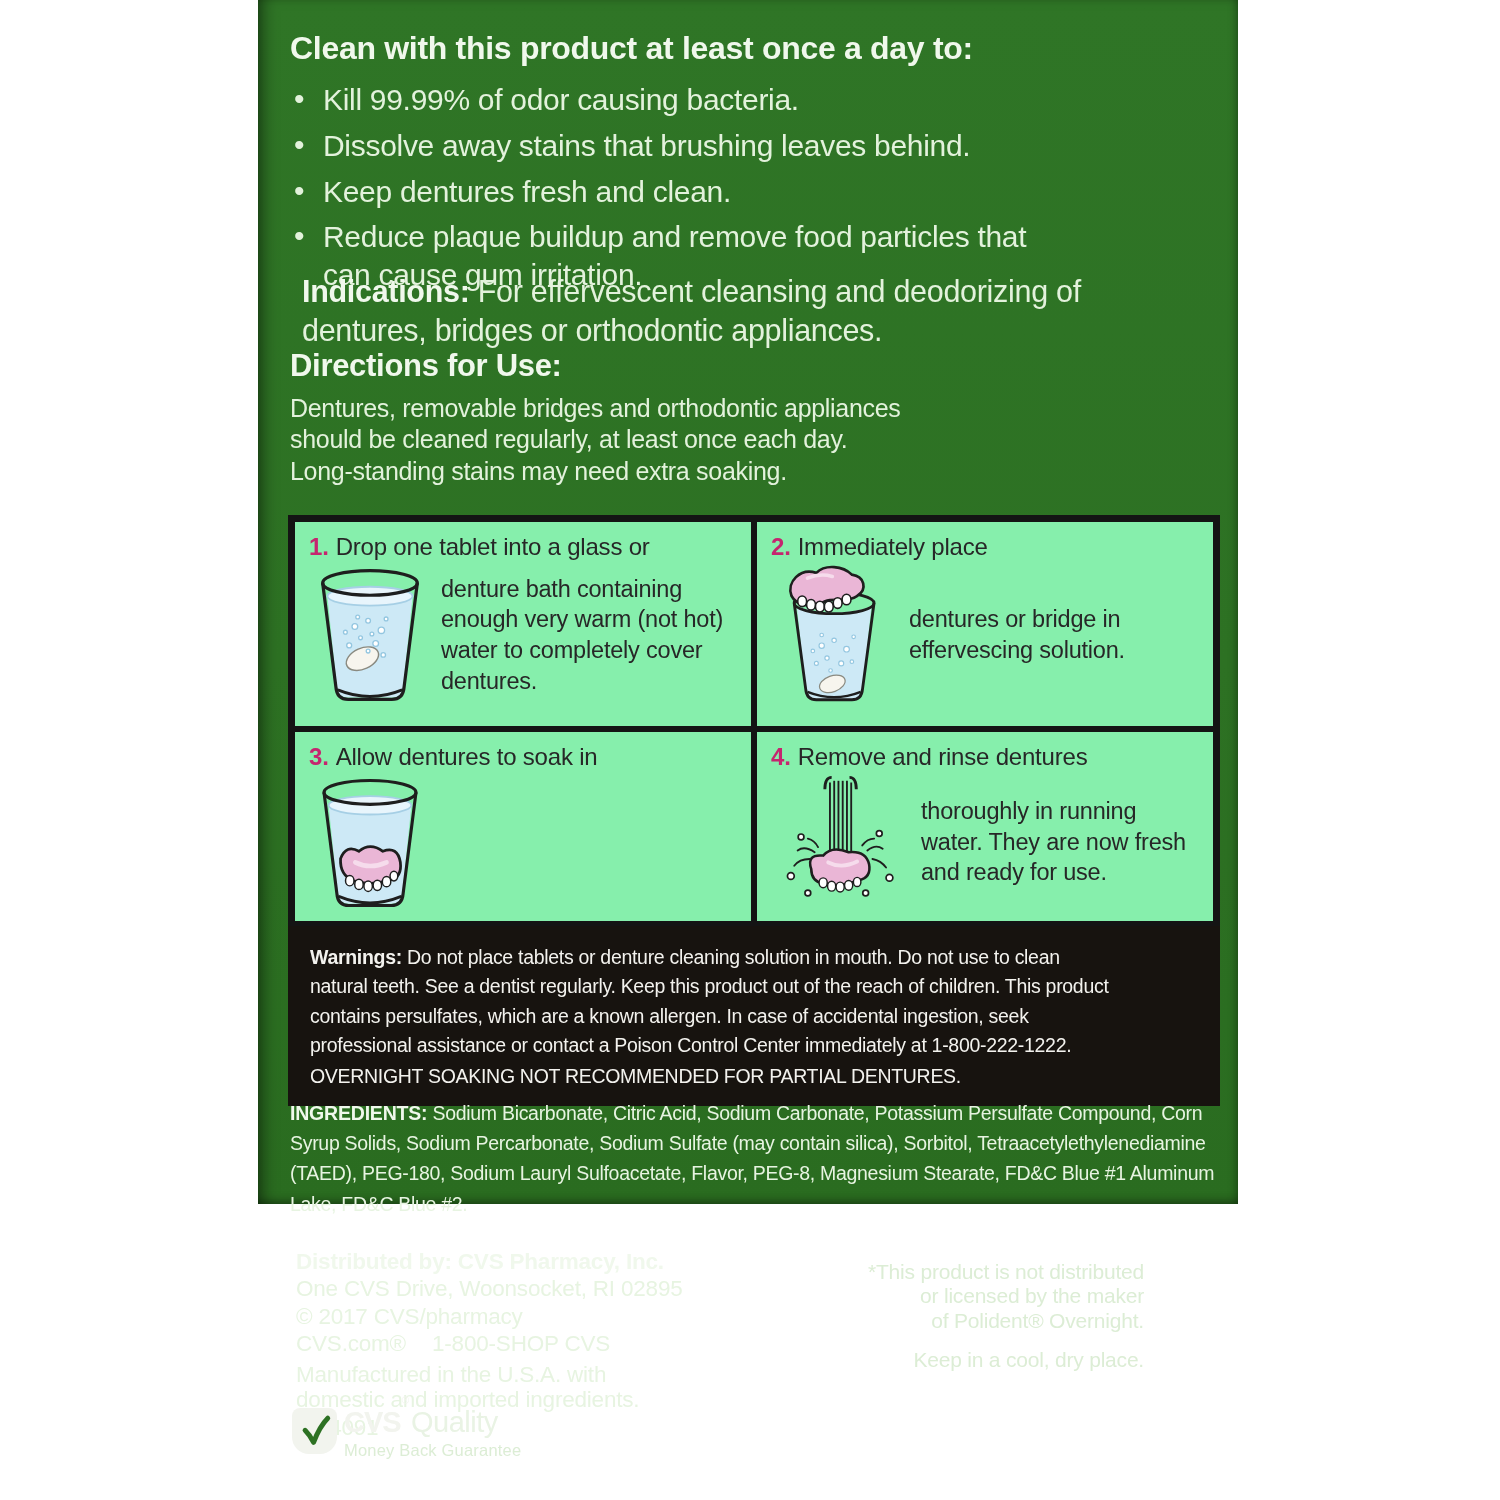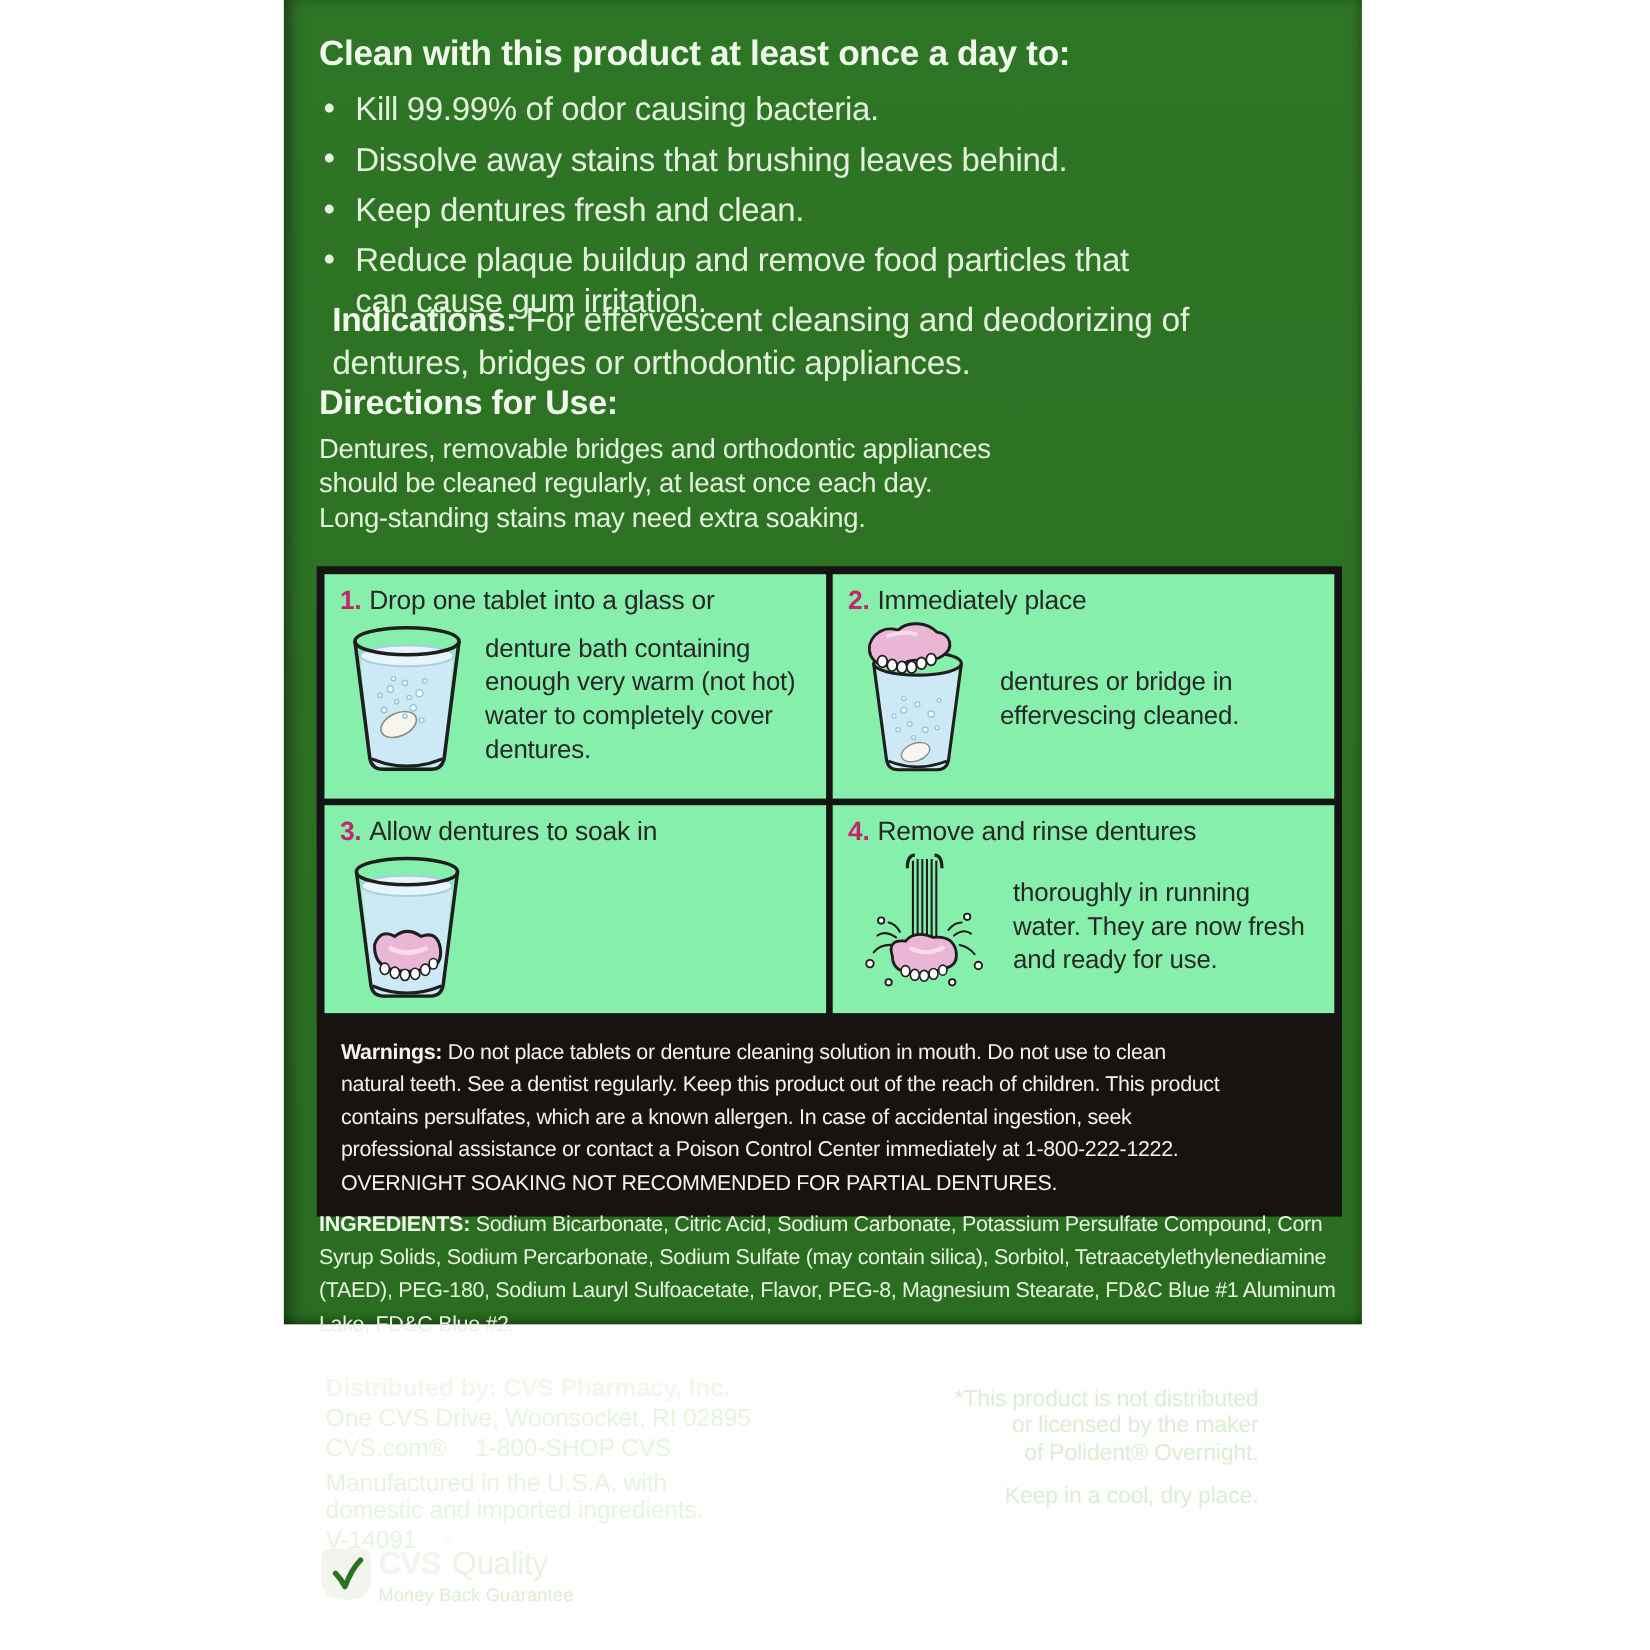--- a/index.html
+++ b/index.html
@@ -162,21 +162,21 @@
             <g fill="#ffffff" stroke="#1e1e1e" stroke-width="1.8">
               <ellipse cx="28" cy="42" rx="5" ry="6"></ellipse>
                 <ellipse cx="38" cy="46" rx="5" ry="6"></ellipse>
               <ellipse cx="48" cy="48" rx="5" ry="6"></ellipse>
                 <ellipse cx="58" cy="48" rx="5" ry="6"></ellipse>
               <ellipse cx="68" cy="44" rx="5" ry="6"></ellipse>
                 <ellipse cx="78" cy="40" rx="5" ry="6"></ellipse>
             </g>
             <path d="M34 16 Q48 10 62 14" fill="none" stroke="#f6dcec" stroke-width="4" stroke-linecap="round"></path>
           </svg>
-          <div class="rest">dentures or bridge in effervescing cleaned.</div>
+          <div class="rest">dentures or bridge in effervescing solution.</div>
         </div>
       </div>
 
       <div class="cell">
         <div class="line1"><span class="num">3.</span><span>Allow dentures to soak in</span></div>
         <div class="sbody">
           <svg width="122" height="138" viewBox="0 0 120 150">
             <path d="M15 34 Q60 50 105 34 L95 131 Q94 141 84 141 L36 141 Q26 141 25 131 Z" fill="#cde9f6"></path>
             <ellipse cx="60" cy="34" rx="45" ry="10" fill="#e8f5fc" stroke="#a6cfe5" stroke-width="2"></ellipse>
             <path d="M28 92 Q34 76 48 84 Q60 74 74 84 Q90 78 93 96 Q95 112 82 115 Q60 122 42 116 Q27 110 28 92 Z" fill="#eab6d6" stroke="#1e1e1e" stroke-width="3"></path>
@@ -250,20 +250,21 @@
     </div>
 
     <p class="ingred"><span class="lbl">INGREDIENTS:</span> <span class="pre">Sodium Bicarbonate, Citric Acid, Sodium Carbonate, Potassium Persulfate Compound, Corn
 Syrup Solids, Sodium Percarbonate, Sodium Sulfate (may contain silica), Sorbitol, Tetraacetylethylenediamine
 (TAED), PEG-180, Sodium Lauryl Sulfoacetate, Flavor, PEG-8, Magnesium Stearate, FD&amp;C Blue #1 Aluminum
 Lake, FD&amp;C Blue #2.</span></p>
 
     <div class="distrib">
       <div class="b">Distributed by: CVS Pharmacy, Inc.</div>
       <div>One CVS Drive, Woonsocket, RI 02895</div>
+      <div>© 2017 CVS/pharmacy</div>
       <div class="contact"><span>CVS.com®</span><span class="gap"></span><span>1-800-SHOP CVS</span></div>
       <div class="manu pre">Manufactured in the U.S.A. with
 domestic and imported ingredients.</div>
       <div>V-14091</div>
     </div>
 
     <div class="notes">
       <div class="pre hang">*This product is not distributed
 or licensed by the maker
 of Polident® Overnight.</div>

